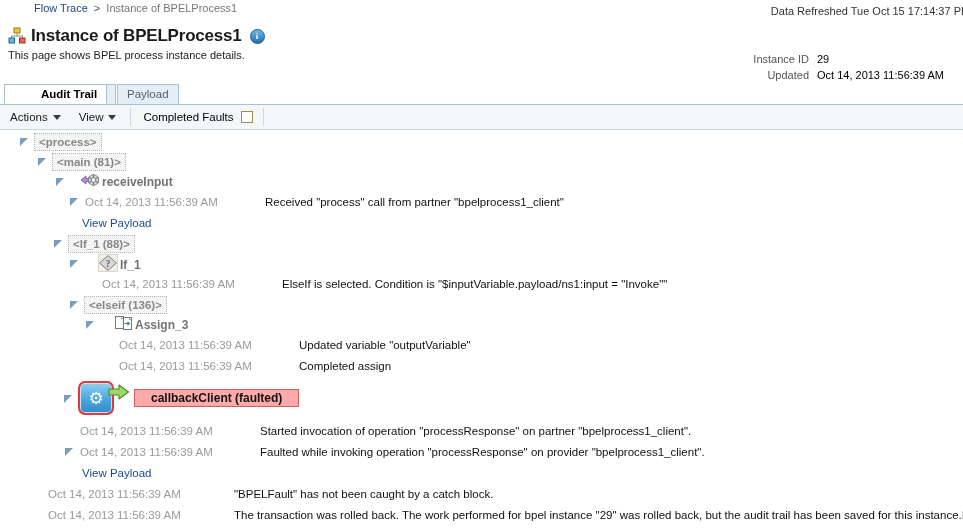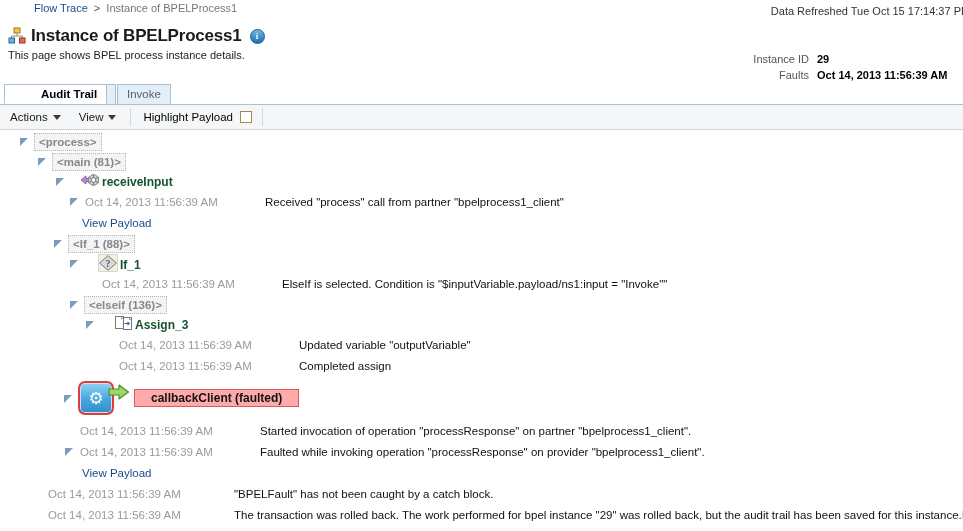--- a/index.html
+++ b/index.html
@@ -118,21 +118,21 @@
     white-space: nowrap;
   }
   .instance-info .lbl {
     color: #555555;
     text-align: right;
     width: 76px;
     flex: 0 0 76px;
     padding-right: 8px;
   }
   .instance-info .val {
-    font-weight: bold;
+    font-weight: normal;
     color: #000;
   }
 
   
   .tabbar {
     position: absolute;
     left: 0;
     top: 84px;
     width: 963px;
     height: 21px;
@@ -266,21 +266,21 @@
     border: 1px dotted #b5b5b5;
     background: #f4f4f4;
     padding: 0px 4px;
     line-height: 16px;
     display: inline-block;
     margin-top: 1px;
   }
   .act-name {
     font-size: 12px;
     font-weight: bold;
-    color: #14532d;
+    color: #737373;
     text-align: right;
   }
   .icon-holder {
     display: inline-block;
     vertical-align: middle;
     margin-right: 2px;
   }
 
   
   .faulted-row {
@@ -388,43 +388,43 @@
 </div>
 
 <div class="page-subtitle">This page shows BPEL process instance details.</div>
 
 <div class="instance-info">
   <div class="row">
     <span class="lbl">Instance ID</span>
     <span class="val">29</span>
   </div>
   <div class="row">
-    <span class="lbl">Faults</span>
+    <span class="lbl">Updated</span>
     <span class="val">Oct 14, 2013 11:56:39 AM</span>
   </div>
 </div>
 
 <div class="tabbar">
   <div class="tab tab-0 active">Audit Trail</div>
   <div class="tab tab-1">Flow</div>
-  <div class="tab tab-2">Invoke</div>
+  <div class="tab tab-2">Payload</div>
 </div>
 
 <div class="toolbar">
   <div class="tb-btn">
     <span>Actions</span>
     <span class="caret-down"></span>
   </div>
   <div class="tb-btn">
     <span>View</span>
     <span class="caret-down"></span>
   </div>
   <div class="tb-sep"></div>
   <div class="tb-check-wrap">
-    <span>Highlight Payload</span>
+    <span>Completed Faults</span>
     <span class="checkbox"></span>
   </div>
   <div class="tb-sep2"></div>
 </div>
 
 <div class="tree" id="tree-root">
     <div class="node">
       <span class="twisty" style="left: 8px;"></span>
       <span class="node-label struct" style="left: 22px;">&lt;process&gt;</span>
     </div>

